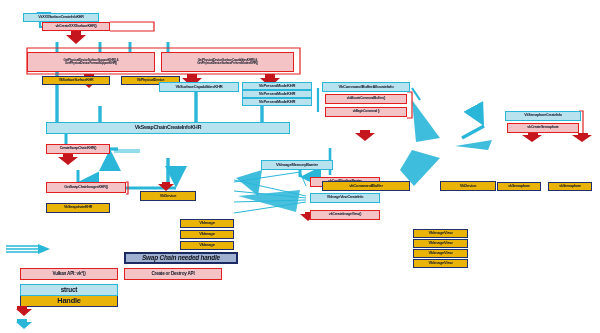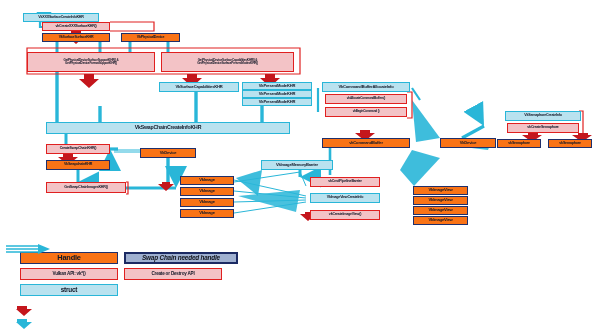--- a/index.html
+++ b/index.html
@@ -12,22 +12,23 @@
     position:absolute;box-sizing:border-box;
     display:flex;align-items:center;justify-content:center;
     text-align:center;line-height:1.05;
     font-weight:bold;color:#10131a;
     letter-spacing:-0.2px;
     white-space:pre-line;
     z-index:5;
   }
   
   .handle{
-    background:#f97316;border:1.5px solid #1f2f6b;
+    background:#eab308;border:1.5px solid #1f2f6b;
     color:#101626;
+    margin-top:43px;
   }
   
   .struct{
     background:#b9e2ef;border:1.5px solid #29b6d8;
     color:#101626;
   }
   
   .api{
     background:#f3c3c6;border:1.5px solid #e02020;
     color:#101626;

